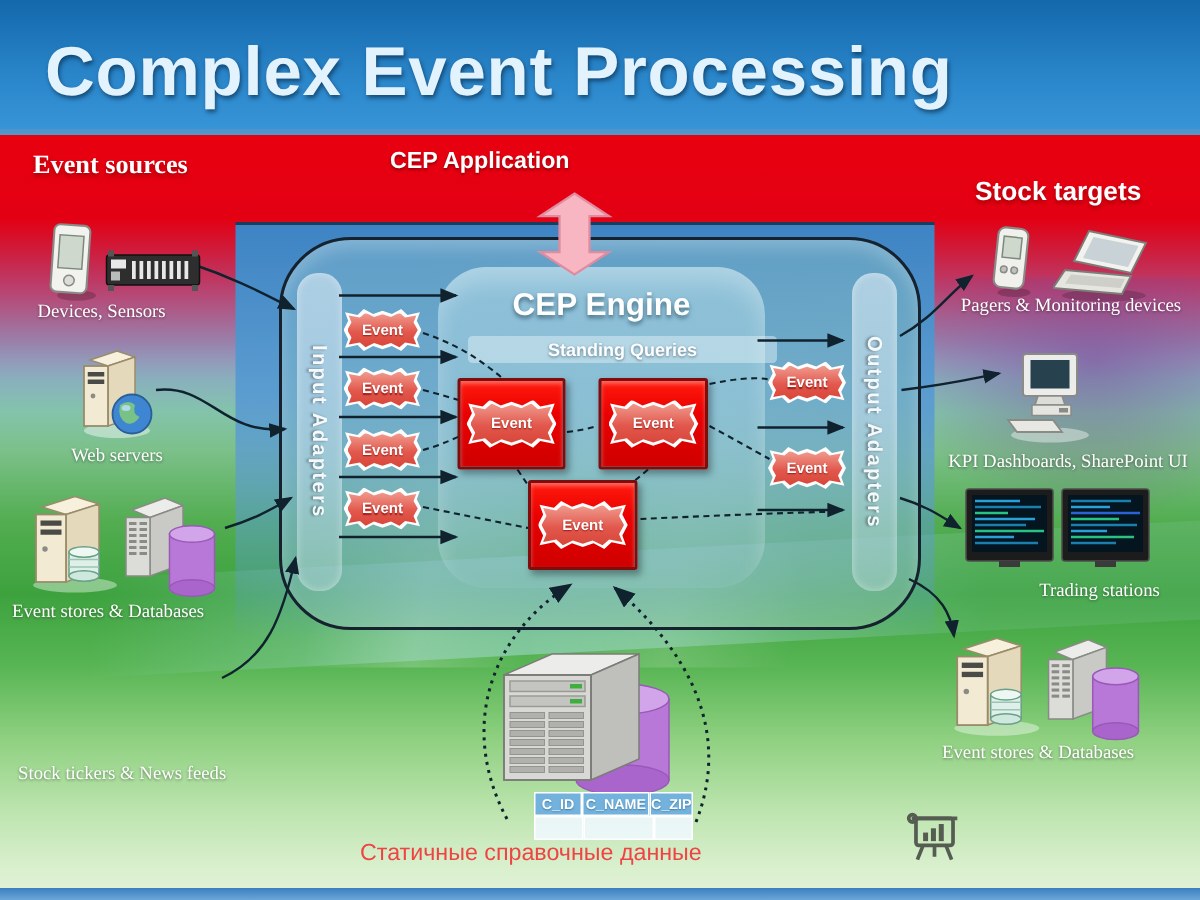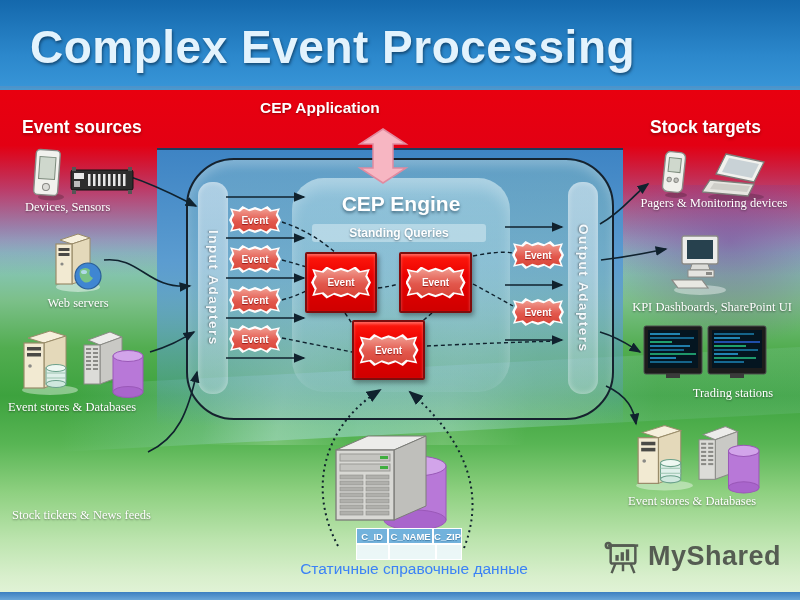--- a/index.html
+++ b/index.html
@@ -54,21 +54,21 @@
     box-shadow:inset 0 0 6px rgba(255,255,255,.4); z-index:3; }
   .vbar span { writing-mode:vertical-rl; font-weight:bold; color:#f4f9fc;
     font-size:13.5px; letter-spacing:1.5px; text-shadow:0 1px 2px rgba(0,0,0,.45); }
   .input-bar  { left:198px; top:182px; height:212px; }
   .output-bar { left:568px; top:182px; height:212px; }
   .engine-panel { left:292px; top:178px; width:218px; height:214px; border-radius:32px;
     background:linear-gradient(180deg, rgba(195,232,240,.46), rgba(150,200,200,.22));
     box-shadow:inset 0 10px 14px rgba(255,255,255,.28); z-index:3; }
   .engine-title { left:292px; top:192px; width:218px; text-align:center; color:#fff;
     font-size:21px; font-weight:bold; text-shadow:0 2px 3px rgba(0,30,50,.5); z-index:4; }
-  .standing-queries { left:312px; top:224px; width:174px; height:18px; border-radius:3px;
+  .standing-queries { left:312px; top:224px; width:206px; height:18px; border-radius:3px;
     background:rgba(230,245,248,.45); text-align:center; color:#fff; font-size:12px;
     font-weight:bold; line-height:18px; text-shadow:0 1px 2px rgba(0,30,50,.5); z-index:4; }
 
   
   .sq { position:absolute; border:2px solid #7e0d0d; border-radius:2px;
     background:linear-gradient(180deg,#ff1a0d,#e90000 40%,#cf0000);
     box-shadow:2px 3px 5px rgba(0,0,0,.35), inset 0 2px 3px rgba(255,255,255,.35);
     display:flex; align-items:center; justify-content:center; z-index:5; }
   .sq1 { left:305px; top:252px; width:72px; height:61px; }
   .sq2 { left:399px; top:252px; width:73px; height:61px; }
@@ -99,21 +99,21 @@
   .reuters-text { color:#3d3d3d; font-weight:bold; font-size:14.5px; letter-spacing:1px; }
 
   
   .ref-table { left:322px; top:528px; width:140px; z-index:7; }
   .ref-row { display:flex; }
   .ref-cell { border:1px solid #fff; height:16px; font-size:9.5px; font-weight:bold;
     color:#fff; display:flex; align-items:center; justify-content:center;
     background:#72b2dc; text-shadow:0 1px 1px rgba(0,50,90,.4); }
   .ref-cell.blank { background:rgba(238,247,252,.92); }
   .w1 { width:56px;margin-left:34px; } .w2 { width:79px; } .w3 { width:44px; }
-  .caption { left:228px; top:560px; width:300px; text-align:right; color:#3b82f6;
+  .caption { left:240px; top:560px; width:300px; text-align:left; color:#ef4444;
     font-size:15.5px; z-index:7; }
 
   
   .watermark { left:604px; top:537px; display:flex; align-items:center; gap:6px;
     color:#555c52; z-index:7; }
   .watermark .wm-text { font-size:27px; font-weight:600; letter-spacing:.5px; }
 
   .connectors { left:0; top:0; z-index:4; pointer-events:none; }
 </style>
 </head>
@@ -238,21 +238,21 @@
   <div class="b-out jag"></div>
     <div class="b-in jag"></div>
     <span>Event</span>
 </div>
 <div class="abs badge" style="left:512px;top:298px;">
   <div class="b-out jag"></div>
     <div class="b-in jag"></div>
     <span>Event</span>
 </div>
 
-<div class="colhead" style="left:22px;top:117px;">Event sources</div>
+<div class="colhead" style="left:22px;top:99px;font-family:Liberation Serif, serif;">Event sources</div>
 
 <svg class="icon" style="left:30px;top:148px;" width="36" height="54" viewBox="0 0 36 54">
   <ellipse cx="21" cy="49" rx="13" ry="3.5" fill="rgba(0,0,0,.2)"></ellipse>
   <rect x="5" y="2" width="24" height="45" rx="4" fill="#f2f2ee" stroke="#8a8a86" stroke-width="1.4" transform="rotate(4 17 24)"></rect>
   <rect x="9" y="9" width="16" height="22" fill="#cfd8cd" stroke="#7c8a7c" transform="rotate(4 17 24)"></rect>
   <circle cx="17" cy="39" r="3.5" fill="#dcdcd8" stroke="#8a8a86" transform="rotate(4 17 24)"></circle>
 </svg>
 <svg class="icon" style="left:70px;top:166px;" width="64" height="30" viewBox="0 0 64 30">
   <rect x="1" y="4" width="62" height="20" rx="2" fill="#2e2e2e" stroke="#111"></rect>
   <rect x="4" y="7" width="10" height="6" fill="#e8e8e8"></rect>
@@ -482,14 +482,13 @@
       <path d="M4,9 h32"></path>
       <circle cx="4.5" cy="9" r="2.6"></circle>
       <path d="M12,28 L8,38 M28,28 L32,38 M20,28 L20,36"></path>
     </g>
     <g fill="#555c52">
       <rect x="12" y="19" width="3.5" height="6"></rect>
       <rect x="17.5" y="16" width="3.5" height="9"></rect>
       <rect x="23" y="13" width="3.5" height="12"></rect>
     </g>
   </svg>
-  <div class="wm-text">MyShared</div>
 </div>
 
 </body></html>

